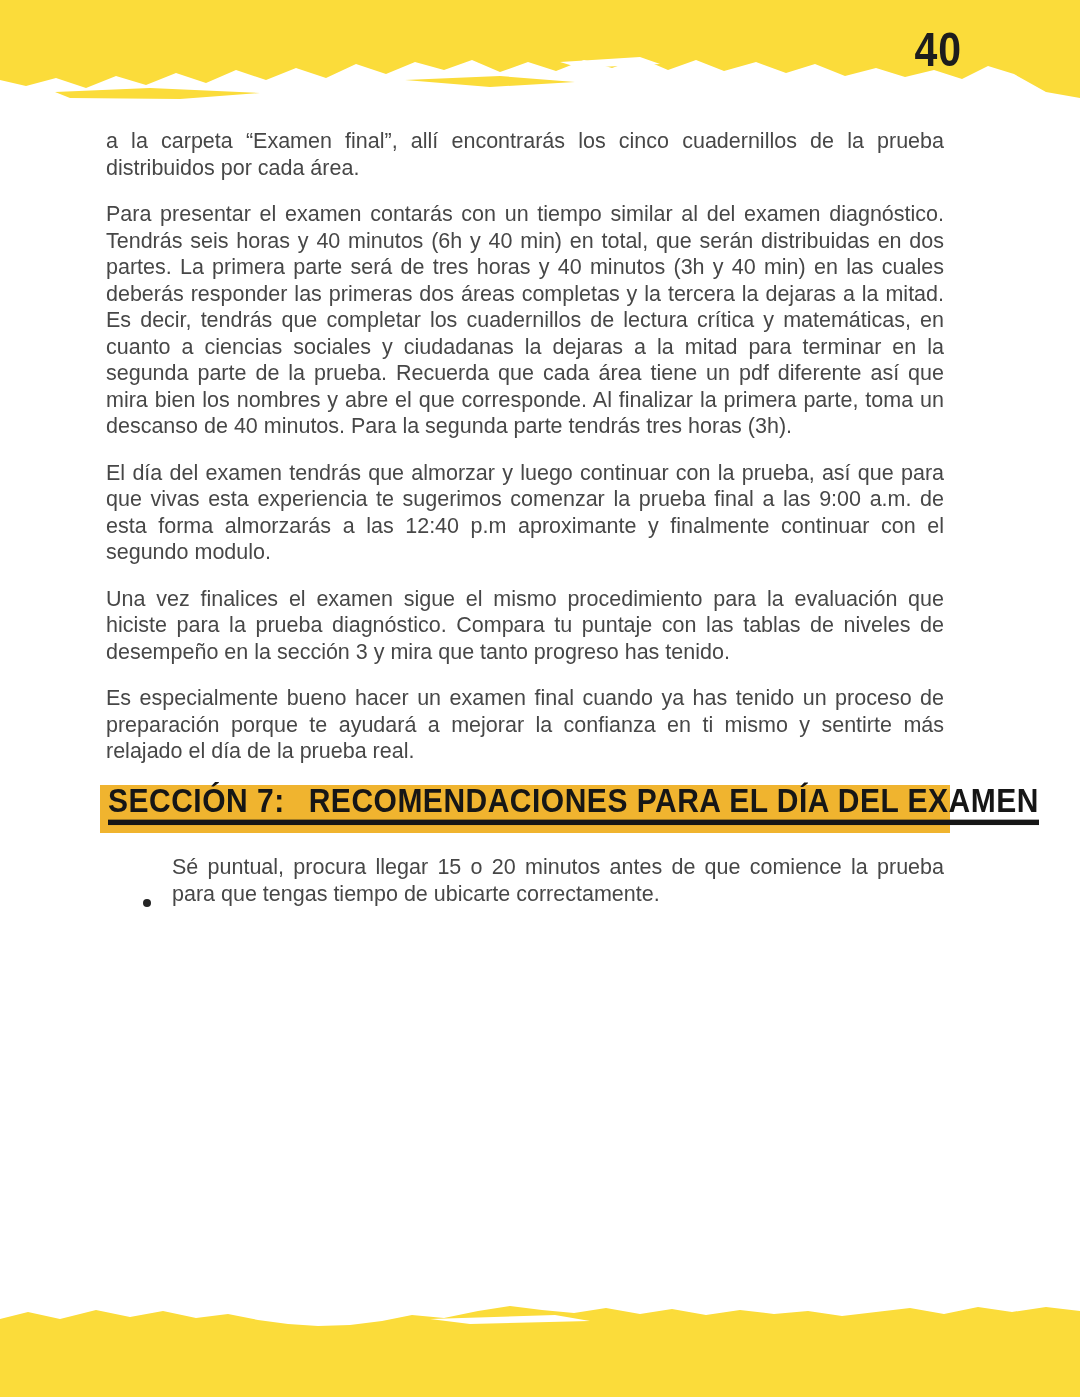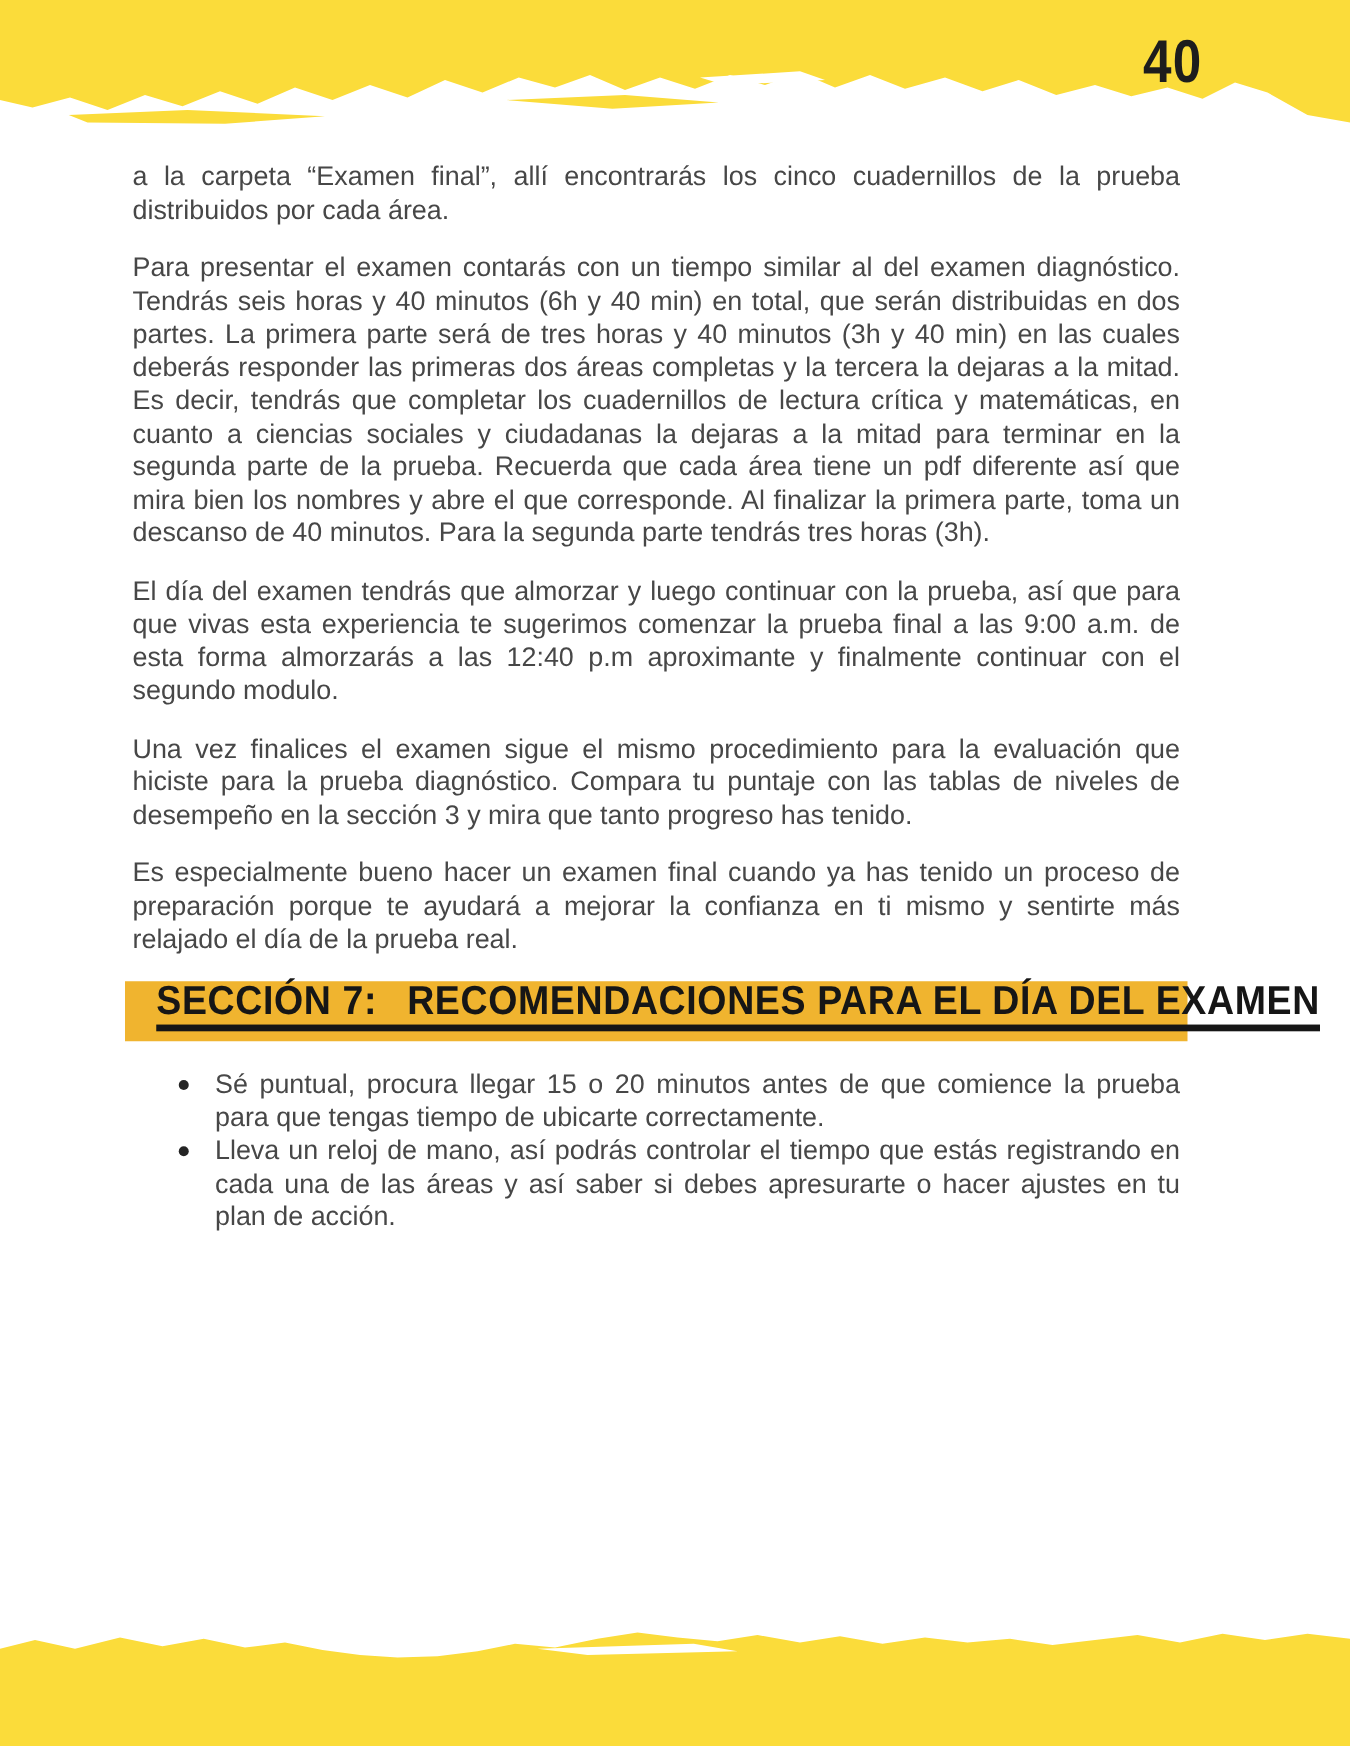--- a/index.html
+++ b/index.html
@@ -25,32 +25,32 @@
   }
   .content{
     position:absolute;left:106px;top:128px;width:838px;
     color:var(--text);font-size:21.5px;line-height:26.5px;
     text-align:justify;
   }
   .content p{margin:0 0 20px 0;}
   .section-heading{
     background:var(--heading-highlight);
     width:850px;margin:17px 0 21px -6px;
-    padding:5px 8px 9px 25px;box-sizing:border-box;
+    padding:5px 8px 9px 8px;box-sizing:border-box;
     white-space:nowrap;
   }
   .heading-underline{
     display:inline-block;border-bottom:5px solid var(--heading-text);
     padding-bottom:3px;
     font-size:30px;font-weight:bold;color:var(--heading-text);
     letter-spacing:.5px;transform:scaleY(1.08);transform-origin:bottom left;
   }
   .heading-label{margin-right:24px;}
   ul.recommendations{list-style:none;margin:0;padding:0 0 0 37px;}
-  ul.recommendations li{display:flex;margin:0;}
+  ul.recommendations li{display:flex;margin:0;align-items:flex-end;}
   .dot{
     flex:0 0 auto;width:8px;height:8px;border-radius:50%;
     background:#242424;margin:10px 21px 0 0;
   }
   .li-text{flex:1;text-align:justify;}
 </style>
 </head>
 <body>
 
 <svg class="band band-top" viewBox="0 0 1080 110" preserveAspectRatio="none" aria-hidden="true">
@@ -74,24 +74,20 @@
     <span class="heading-underline">
       <span class="heading-label">SECCIÓN 7:</span><span>RECOMENDACIONES PARA EL DÍA DEL EXAMEN</span>
     </span>
   </div>
 
   <ul class="recommendations">
     <li>
       <span class="dot"></span>
       <span class="li-text">Sé puntual, procura llegar 15 o 20 minutos antes de que comience la prueba para que tengas tiempo de ubicarte correctamente.</span>
     </li>
-    <li>
-      <span class="dot"></span>
-      <span class="li-text">Lleva un reloj de mano, así podrás controlar el tiempo que estás registrando en cada una de las áreas y así saber si debes apresurarte o hacer ajustes en tu plan de acción.</span>
-    </li>
   </ul>
 
 </div>
 
 <svg class="band band-bottom" viewBox="0 0 1080 100" preserveAspectRatio="none" aria-hidden="true">
   <polygon class="yellow" points="0,100 0,22 28,15 60,22 96,13 130,20 163,14 196,21 228,17 258,23 288,27 318,29 350,28 382,24 412,18 444,21 478,14 510,9 542,13 574,16 606,11 640,17 672,12 706,18 740,13 774,17 808,14 842,19 876,15 910,11 944,17 978,10 1012,15 1046,10 1080,14 1080,100"></polygon>
   <polygon fill="#ffffff" points="430,22 555,18 590,24 470,27"></polygon>
 </svg>
 
 </body></html>

